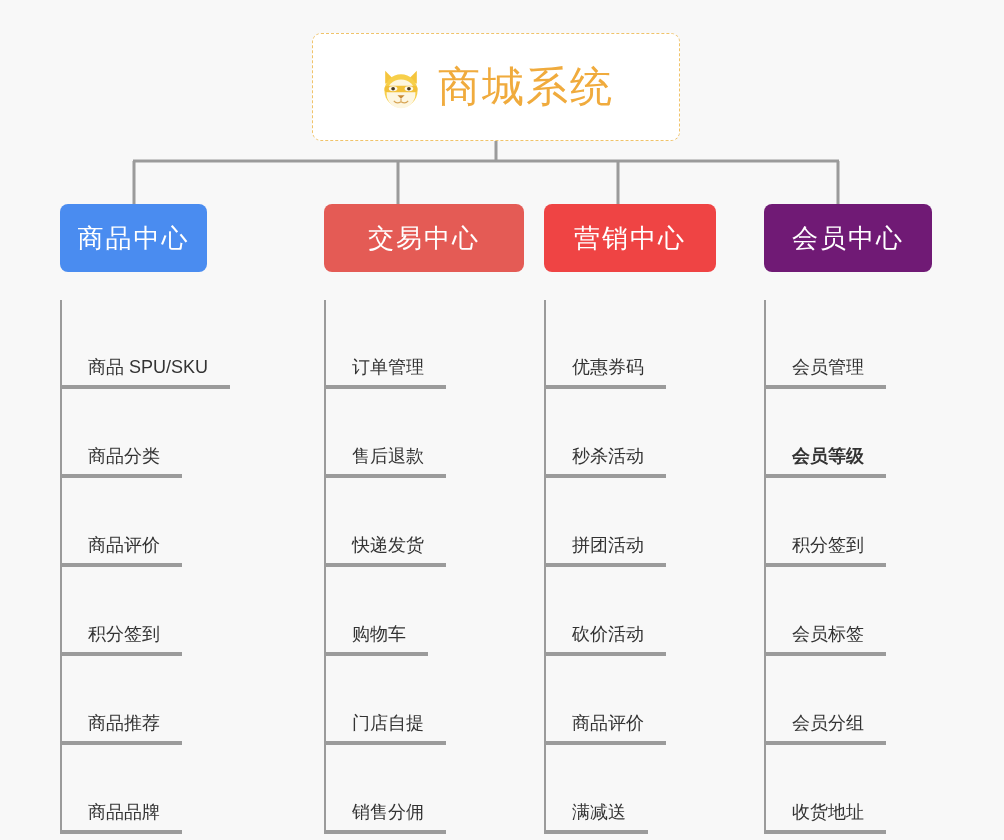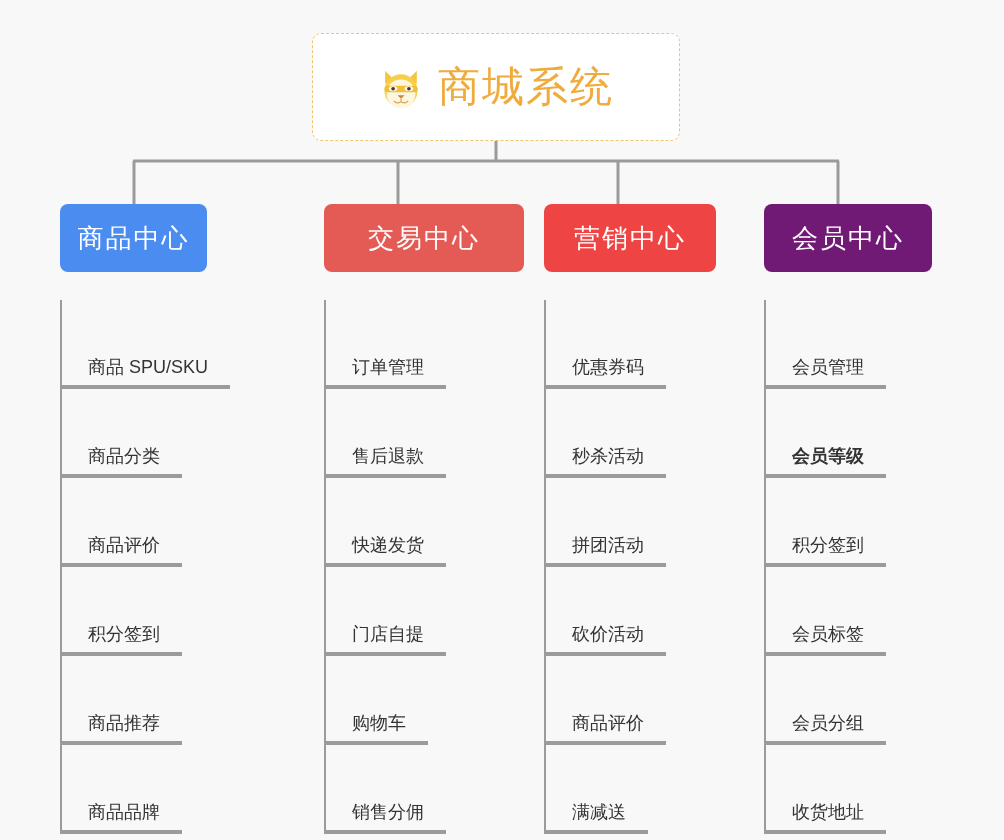--- a/index.html
+++ b/index.html
@@ -185,24 +185,24 @@
       <li class="leaf-item">
         <span class="leaf-label" style="border-bottom-color: rgb(155, 155, 155);">订单管理</span>
       </li>
       <li class="leaf-item">
         <span class="leaf-label" style="border-bottom-color: rgb(155, 155, 155);">售后退款</span>
       </li>
       <li class="leaf-item">
         <span class="leaf-label" style="border-bottom-color: rgb(155, 155, 155);">快递发货</span>
       </li>
       <li class="leaf-item">
+        <span class="leaf-label" style="border-bottom-color: rgb(155, 155, 155);">购物车</span>
+      </li>
+      <li class="leaf-item">
         <span class="leaf-label" style="border-bottom-color: rgb(155, 155, 155);">门店自提</span>
-      </li>
-      <li class="leaf-item">
-        <span class="leaf-label" style="border-bottom-color: rgb(155, 155, 155);">购物车</span>
       </li>
       <li class="leaf-item">
         <span class="leaf-label" style="border-bottom-color: rgb(155, 155, 155);">销售分佣</span>
       </li>
     </ul>
   </div>
 
   <div class="column" style="left:544px; width:230px;">
     <div class="cat-box" style="width: 172px; background: #ef4444;">
       <span>营销中心</span>

